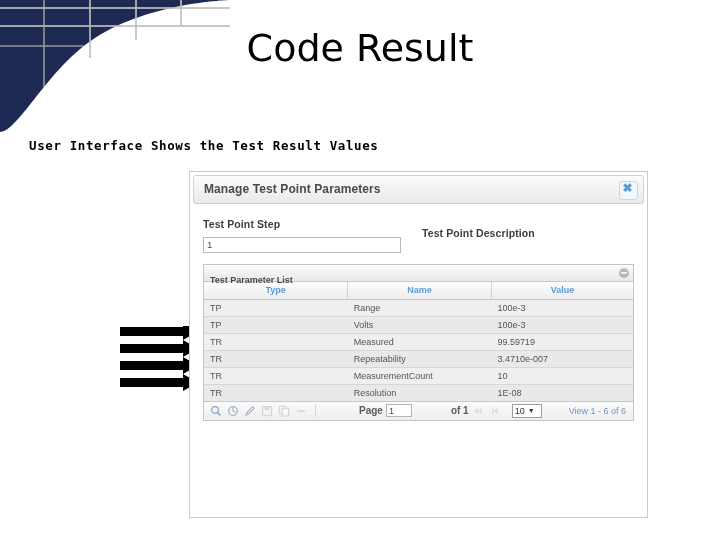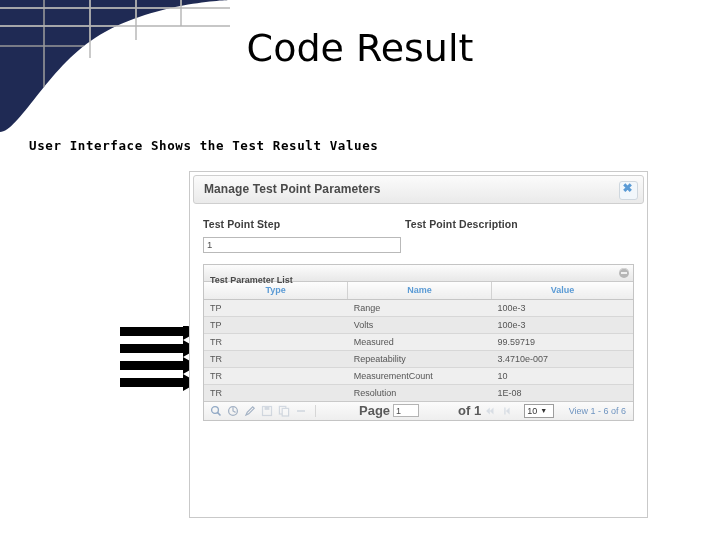--- a/index.html
+++ b/index.html
@@ -124,21 +124,22 @@
     top: 32px;
     right: 0;
     bottom: 0;
     padding: 14px 13px 0 13px;
     box-sizing: border-box;
   }
 
   
   .field-row {
     display: flex;
-    gap: 4px;
+    gap: 21px;
+    align-items: center;
   }
   .form-field {
     width: 198px;
   }
   .field-label {
     font-size: 10.5px;
     font-weight: bold;
     color: #3d3d3d;
     margin-bottom: 4px;
     letter-spacing: 0.1px;
@@ -247,21 +248,21 @@
     opacity: 0.75;
   }
   .pager-icon.disabled { opacity: 0.32; }
   .pager-sep {
     width: 1px;
     height: 12px;
     background: #d6d6d6;
     margin: 0 4px;
   }
   .pager-text {
-    font-size: 13px;
+    font-size: 10px;
     font-weight: bold;
     color: #5a5a5a;
     margin: 0 3px;
     white-space: nowrap;
     padding-left: 36px;
   }
   #pager-page-input {
     width: 26px;
     height: 13px;
     border: 1px solid #b4b4b4;

